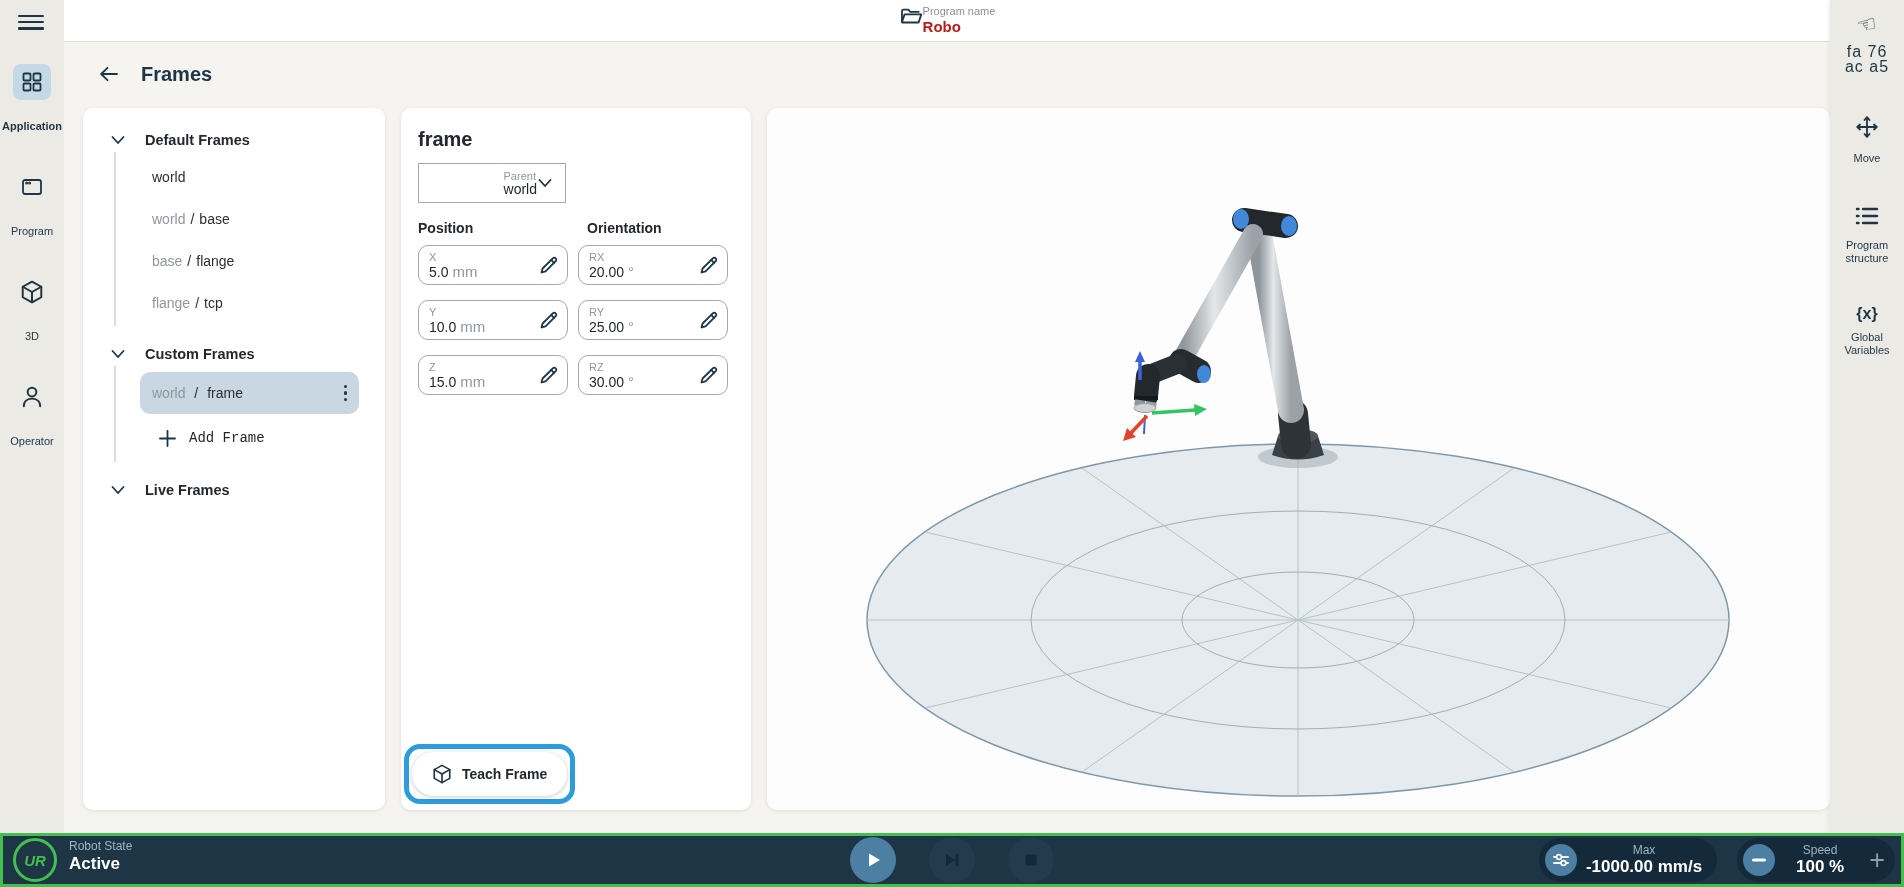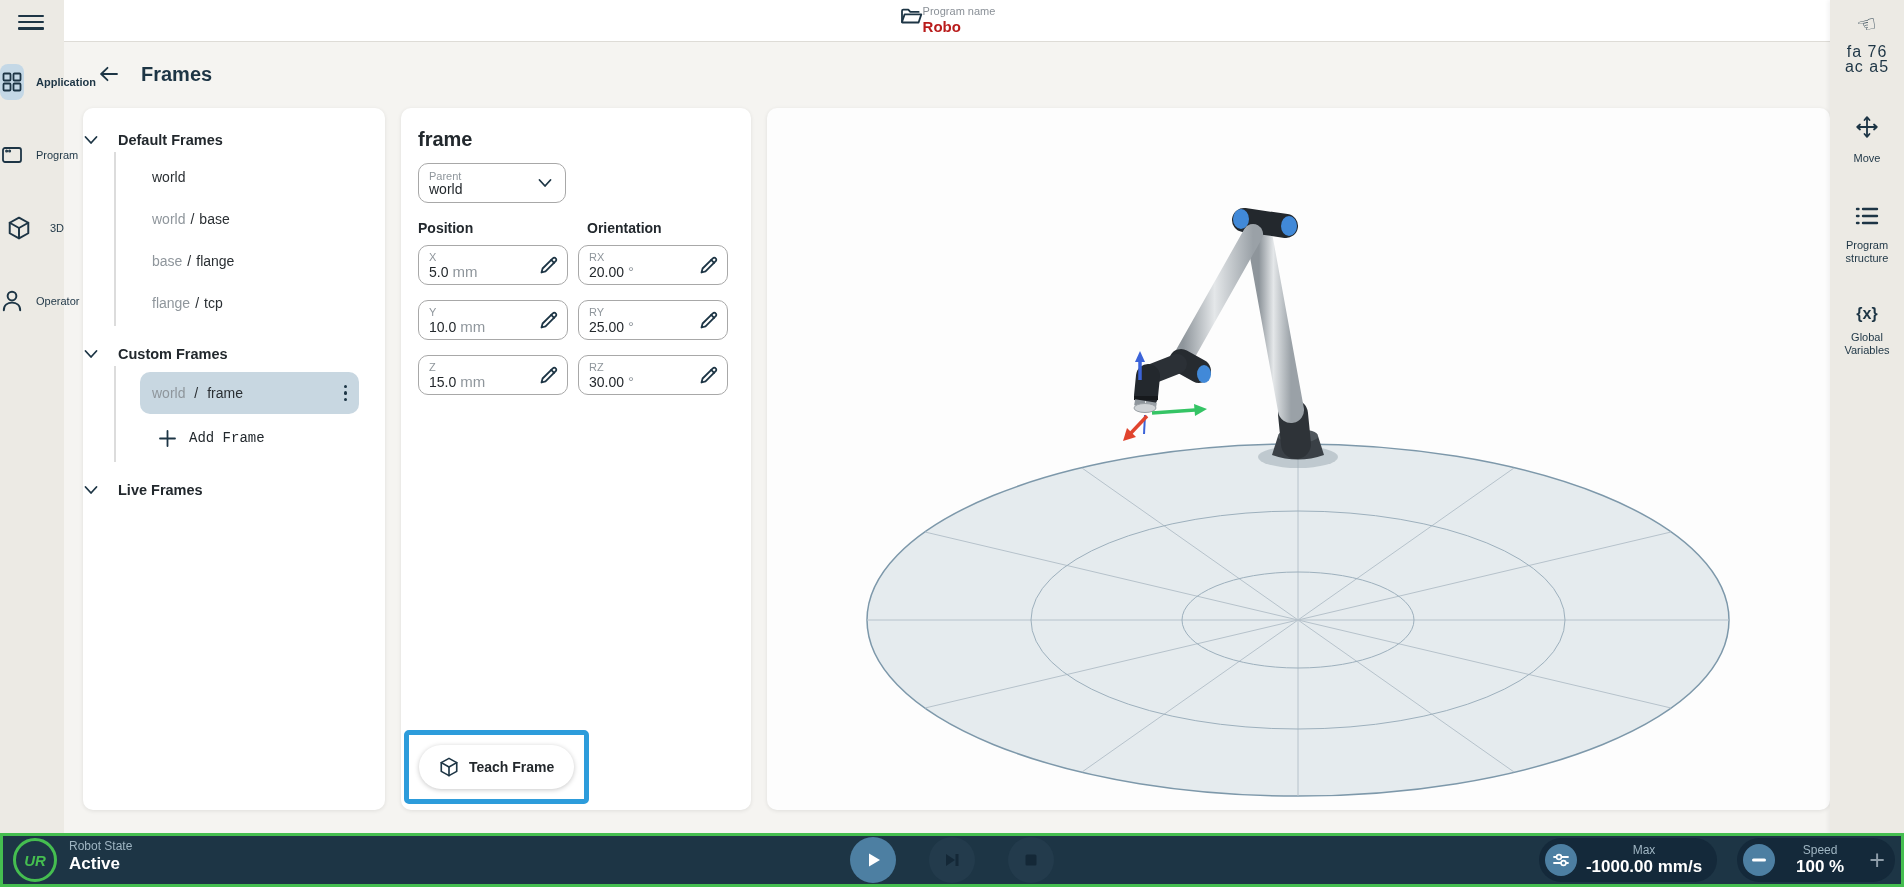--- a/index.html
+++ b/index.html
@@ -12,21 +12,21 @@
   
   .sidebar-left {
     position:absolute; left:0; top:0; width:64px; height:833px;
     background:#eceae4; z-index:6;
   }
   .hamburger { position:absolute; left:16px; top:9px; width:30px; height:22px;
     background:none; border:none; cursor:pointer; padding:2px; }
   .hamburger span { display:block; height:2.6px; background:#1d3545; margin:3.6px 0; border-radius:1px; }
   .nav-items { position:absolute; top:64px; left:0; width:64px;
     display:flex; flex-direction:column; gap:37px; align-items:center; }
-  .nav-item { display:flex; flex-direction:row; align-items:center; gap:12px;
+  .nav-item { display:flex; flex-direction:column; align-items:center; gap:20px;
     width:100%; cursor:pointer; }
   .nav-icon { width:38px; height:36px; display:flex; align-items:center; justify-content:center; border-radius:8px; }
   .nav-item.active .nav-icon { background:#c4d8e6; }
   .nav-label { font-size:11px; color:#1d3545; }
   .nav-item.active .nav-label { font-weight:bold; }
   .icon-stroke { stroke:#1d3545; fill:none; stroke-width:1.8; stroke-linecap:round; stroke-linejoin:round; }
   
   .topbar {
     position:absolute; left:64px; top:0; width:1766px; height:42px;
     background:#ffffff; border-bottom:1px solid #dedcd7;
@@ -49,55 +49,55 @@
   .gvar-glyph { font-size:16px; font-weight:bold; }
   
   .page-header { position:absolute; left:97px; top:62px; display:flex; align-items:center; gap:20px; z-index:2; }
   .back-btn { background:none; border:none; cursor:pointer; padding:0; width:24px; height:24px; }
   .page-title { font-size:20px; font-weight:bold; color:#1d3545; margin:0; }
   
   .cards { position:absolute; left:83px; top:108px; display:flex; gap:16px; z-index:1; }
   .card { background:#fff; border-radius:10px; box-shadow:0 1px 4px rgba(0,0,0,.09); height:702px; }
   
   .tree-card { width:302px; padding-top:20px; }
-  .tree-section-header { display:flex; align-items:center; gap:19px; 
+  .tree-section-header { display:flex; align-items:center; gap:19px; padding-left:27px;
     height:24px; font-weight:bold; font-size:14.5px; color:#22282d; cursor:pointer; margin-top:16px; }
   .tree-section-header:first-child { margin-top:0; }
   .tree-group { margin-left:31px; border-left:2px solid #dcdcdc; padding:4px 0 2px; }
   .tree-item { height:42px; display:flex; align-items:center; margin-left:24px; width:219px;
     padding:0 8px 0 12px; border-radius:10px; font-size:14px; cursor:pointer; }
   .tree-item.selected { background:#c8d7e1; height:42px; margin-top:2px; margin-bottom:2px;
     justify-content:space-between; }
   .t-parent { color:#8f969c; }
   .t-sep { margin:0 5px; color:#2a2f33; }
   .t-name { color:#2a2f33; }
   .kebab { display:flex; flex-direction:column; gap:3px; padding:4px; background:none; border:none; cursor:pointer; }
   .kebab i { width:3.5px; height:3.5px; border-radius:50%; background:#1d3545; display:block; }
   .add-frame { display:flex; align-items:center; gap:12px; margin-left:36px; height:44px;
     font-size:14px; color:#22282d; cursor:pointer; background:none; border:none; font-family:Liberation Mono, monospace; }
   
   .props-card { width:350px; padding:20px 17px; position:relative; }
   .frame-title { font-size:20px; font-weight:bold; margin:0 0 12px; color:#22282d; }
-  .parent-select { width:148px; height:40px; border:1px solid #a8a8a8; border-radius:10px; background:#fff;
-    display:flex; align-items:center; justify-content:space-between; padding:0 12px 0 10px;
+  .parent-select { width:148px; height:40px; border:1px solid #a8a8a8; border-radius:0; background:#fff;
+    display:flex; align-items:center; justify-content:flex-end; padding:0 12px 0 10px;
     cursor:pointer; text-align:left; font-family:inherit; }
   .ps-label { font-size:11px; color:#8f969c; display:block; line-height:12px; }
   .ps-value { font-size:14px; color:#23282c; line-height:15px; }
   .col-headers { display:grid; grid-template-columns:150px 150px; column-gap:19px;
     margin:17px 0 9px; font-weight:bold; font-size:14px; color:#22282d; }
   .fields-grid { display:grid; grid-template-columns:150px 150px; column-gap:10px; row-gap:15px; }
   .field { position:relative; height:40px; border:1px solid #a8a8a8; border-radius:10px;
     background:#fff; padding:5px 32px 0 10px; }
   .f-label { font-size:11px; color:#8f969c; display:block; line-height:12px; }
   .f-value { font-size:14px; color:#23282c; line-height:16px; }
   .f-unit { font-size:15px; color:#8f969c; margin-left:4px; }
   .edit-btn { position:absolute; right:5px; top:50%; transform:translateY(-50%);
     width:26px; height:26px; background:none; border:none; cursor:pointer; padding:2px; }
   .teach-ring { position:absolute; left:3px; bottom:6px; border:5px solid #2d9cdb;
-    border-radius:5px; padding:10px; }
+    border-radius:16px; padding:3px; }
   .teach-btn { height:44px; border-radius:22px; background:#fff; border:none;
     box-shadow:0 1px 5px rgba(0,0,0,.22); display:flex; align-items:center; gap:10px;
     padding:0 20px; font-weight:bold; font-size:14px; font-family:inherit; color:#23282c; cursor:pointer; }
   
   .viewport-card { width:1063px; position:relative; overflow:hidden; background:#fdfdfd; }
   .viewport-card svg { display:block; }
   
   .bottombar { position:absolute; left:0; top:833px; width:1904px; height:54px;
     background:#1d3545; border:3px solid #45be50; z-index:10; }
   .ur-logo { position:absolute; left:10px; top:50%; transform:translateY(-50%);

